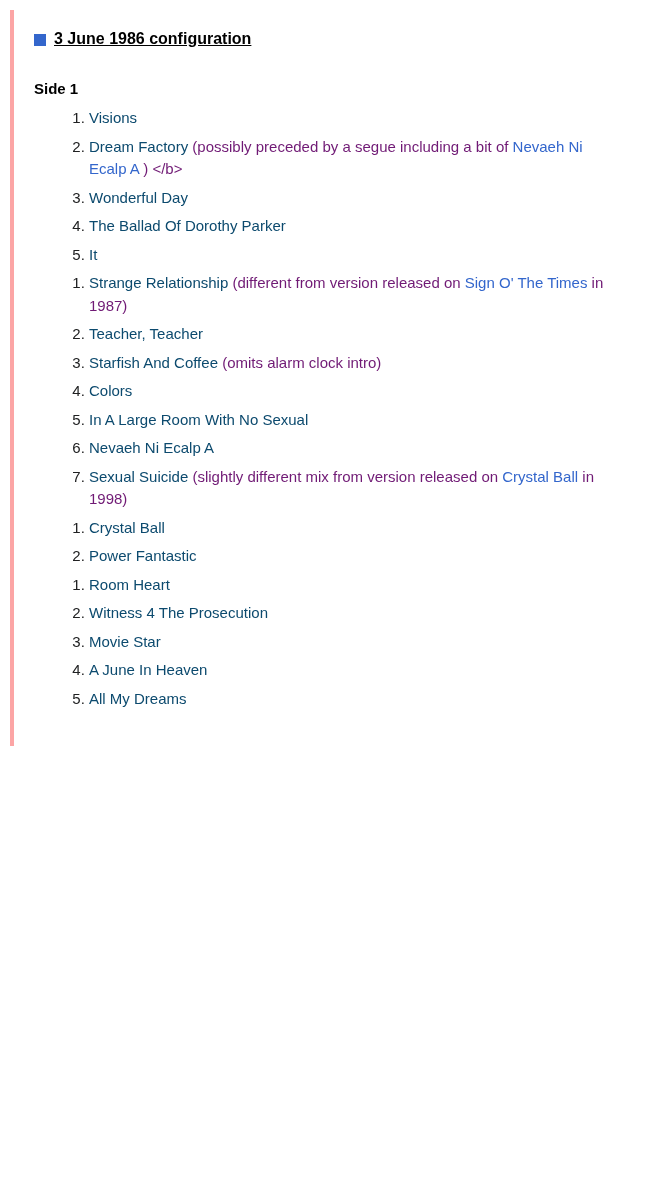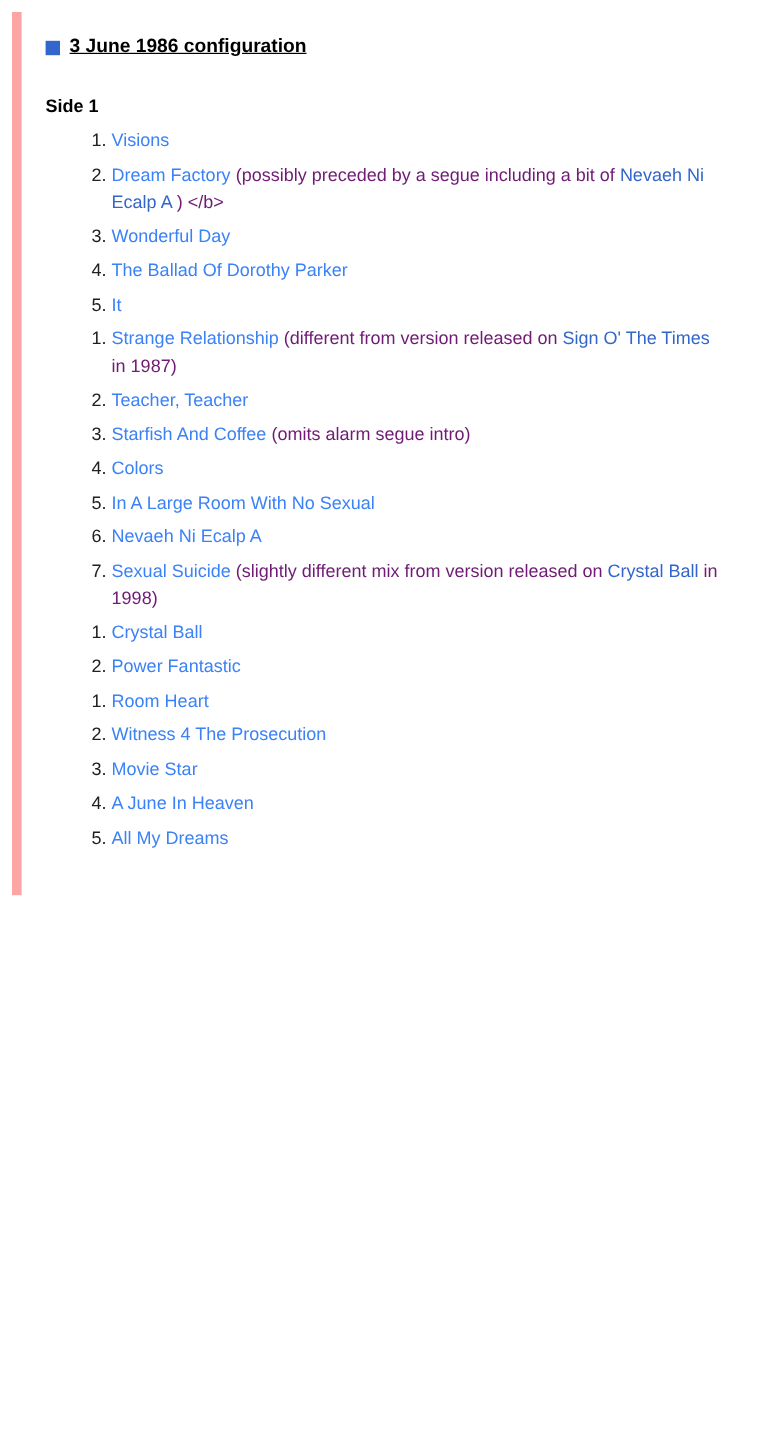--- a/index.html
+++ b/index.html
@@ -7,21 +7,21 @@
       background: #fff;
       font-family: Arial, sans-serif;
       font-size: 15px;
       color: #202122;
       width: 646px;
       min-height: 1200px;
     }
     .page-container {
       background: #fff;
       padding: 20px 30px 30px 20px;
-      border-left: 8px solid #fca5a5;
+      border-left: 4px solid #fca5a5;
       margin: 10px 10px;
     }
     .section-heading {
       display: flex;
       align-items: flex-start;
       gap: 8px;
       margin-bottom: 16px;
     }
     .section-heading-icon {
       display: inline-block;
@@ -47,21 +47,21 @@
     ol {
       margin-left: 55px;
       padding: 0;
     }
     ol li {
       margin-bottom: 6px;
       line-height: 1.5;
       color: #202122;
     }
     a.track-link {
-      color: #3b82f6;
+      color: #0c4a6e;
       text-decoration: none;
       font-weight: normal;
     }
     .note-text {
       color: #701a75;
     }
     .inner-link {
       color: #3366cc;
       text-decoration: none;
     }
@@ -102,21 +102,21 @@
       <a class="track-link" href="#">Strange Relationship</a>
       <span class="note-text"> (different from version released on </span>
       <a class="inner-link" href="#">Sign O' The Times</a>
       <span class="note-text"> in 1987)</span>
     </li>
     <li>
       <a class="track-link" href="#">Teacher, Teacher</a>
     </li>
     <li>
       <a class="track-link" href="#">Starfish And Coffee</a>
-      <span class="note-text"> (omits alarm segue intro)</span>
+      <span class="note-text"> (omits alarm clock intro)</span>
     </li>
     <li>
       <a class="track-link" href="#">Colors</a>
     </li>
     <li>
       <a class="track-link" href="#">In A Large Room With No Sexual</a>
     </li>
     <li>
       <a class="track-link" href="#">Nevaeh Ni Ecalp A</a>
     </li>

